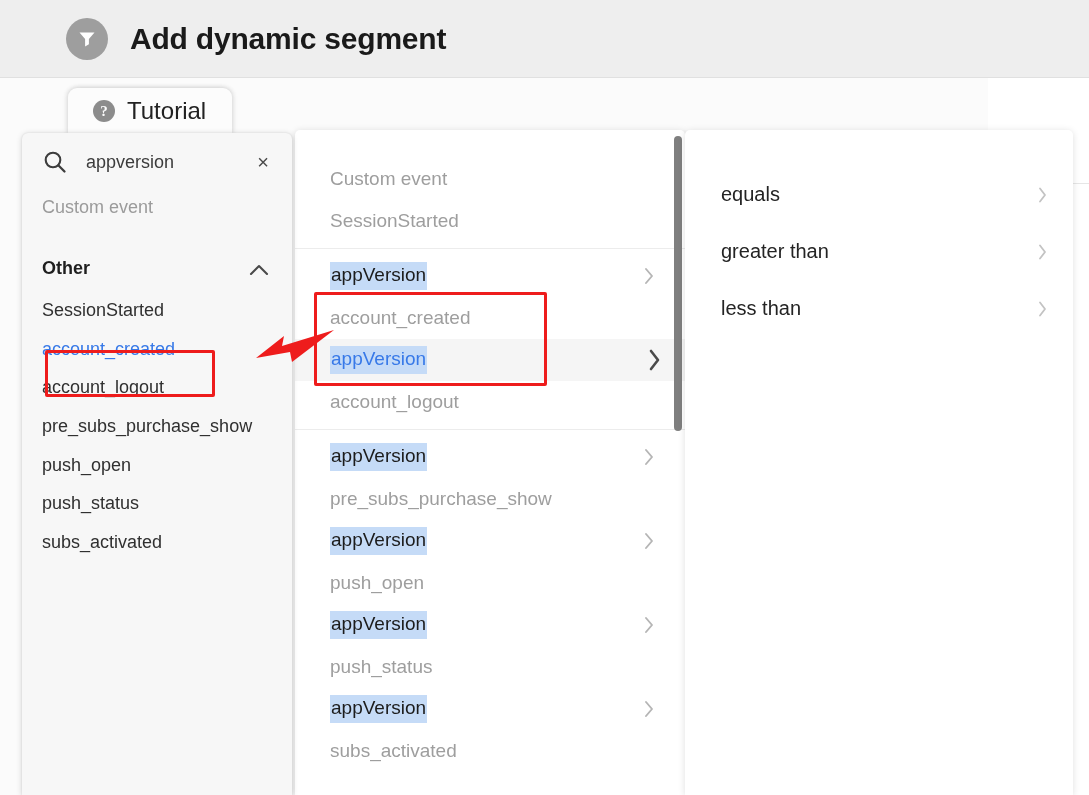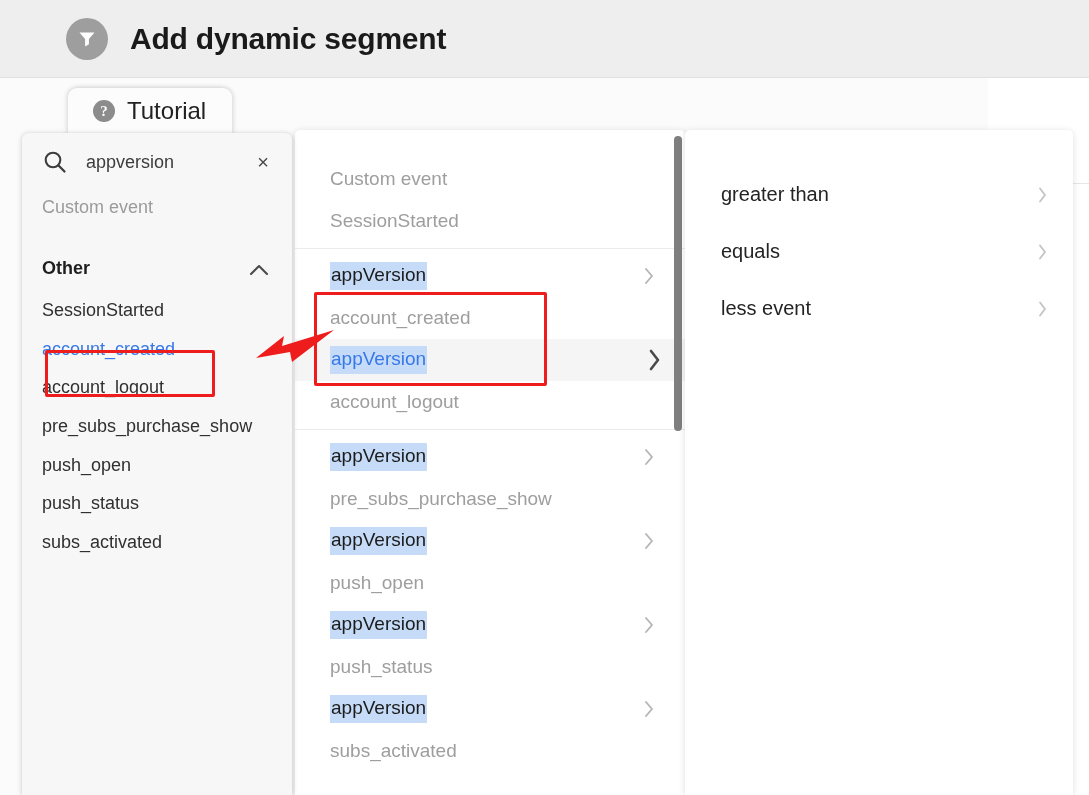--- a/index.html
+++ b/index.html
@@ -301,43 +301,43 @@
     </div>
 
     <svg style="position:absolute;left:377px;top:3px;" width="12" height="302" aria-hidden="true">
       <rect x="2" y="3" width="8" height="295" rx="4" fill="#7f7f7f"></rect>
     </svg>
   </div>
 
   <div class="panel panel-right">
     <div class="right-inner">
       <div class="right-row">
+        <span class="right-text">equals</span>
+        <span class="right-chev">
+          <svg width="11" height="19" viewBox="0 0 11 19" aria-hidden="true">
+            <polyline points="3,3 8,9.5 3,16" fill="none" stroke="#c3c3c3" stroke-width="1.8" stroke-linecap="round" stroke-linejoin="round"></polyline>
+          </svg>
+        </span>
+      </div>
+      <div class="right-row">
         <span class="right-text">greater than</span>
         <span class="right-chev">
           <svg width="11" height="19" viewBox="0 0 11 19" aria-hidden="true">
             <polyline points="3,3 8,9.5 3,16" fill="none" stroke="#c3c3c3" stroke-width="1.8" stroke-linecap="round" stroke-linejoin="round"></polyline>
           </svg>
         </span>
       </div>
       <div class="right-row">
-        <span class="right-text">equals</span>
+        <span class="right-text">less than</span>
         <span class="right-chev">
           <svg width="11" height="19" viewBox="0 0 11 19" aria-hidden="true">
             <polyline points="3,3 8,9.5 3,16" fill="none" stroke="#c3c3c3" stroke-width="1.8" stroke-linecap="round" stroke-linejoin="round"></polyline>
           </svg>
         </span>
       </div>
-      <div class="right-row">
-        <span class="right-text">less event</span>
-        <span class="right-chev">
-          <svg width="11" height="19" viewBox="0 0 11 19" aria-hidden="true">
-            <polyline points="3,3 8,9.5 3,16" fill="none" stroke="#c3c3c3" stroke-width="1.8" stroke-linecap="round" stroke-linejoin="round"></polyline>
-          </svg>
-        </span>
-      </div>
     </div>
   </div>
 
   <div class="anno-box anno-box-left"></div>
   <div class="anno-box anno-box-mid"></div>
   <svg class="anno-arrow" width="120" height="60" viewBox="0 0 120 60" aria-hidden="true">
     <path d="M34 36 L62 14 L60 24 L112 8 L70 40 L68 30 Z" fill="#ee1c1c"></path>
   </svg>
 
 </div>

